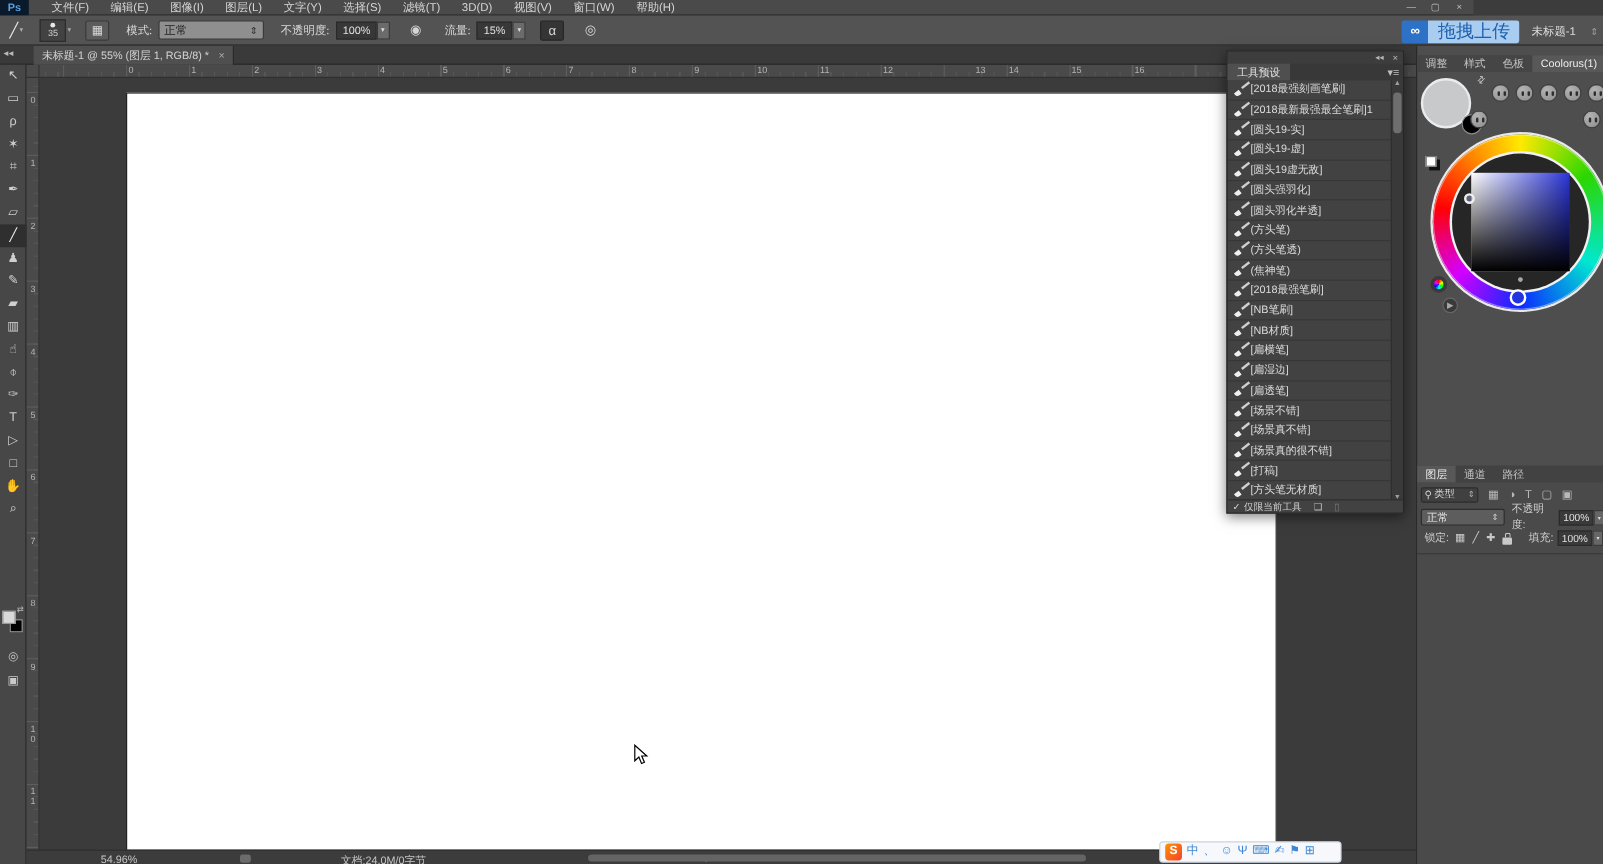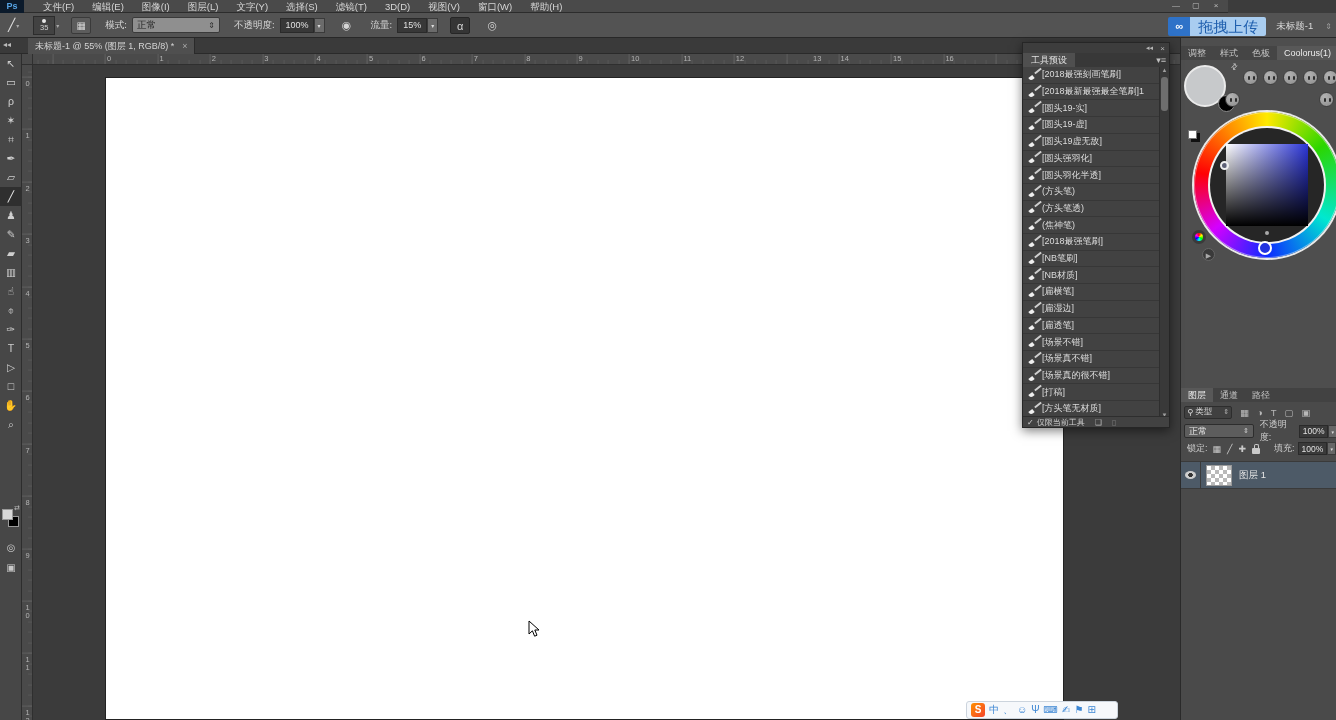--- a/index.html
+++ b/index.html
@@ -373,20 +373,27 @@
         <span class="rlbl" style="top: 536px;">10</span>
         <span class="rlbl" style="top: 588.4px;">11</span>
         <span class="rlbl" style="top: 640.8px;">12</span>
       </div>
     <div id="canvas"></div>
     <div id="pointer-cursor">
       <svg width="13" height="19" viewBox="0 0 13 19">
         <path d="M1 1 L1 14 L4.4 10.8 L6.6 16.2 L9 15.2 L6.8 10 L11 10 Z" fill="#ffffff" stroke="#000000" stroke-width="1"></path>
       </svg>
     </div>
+    <div id="bottomstrip">
+      <span id="status-zoom">54.96%</span>
+      <span id="status-icon"></span>
+      <span id="status-docinfo">文档:24.0M/0字节</span>
+      <span id="status-caret">▸</span>
+      <div id="hscroll-thumb"></div>
+    </div>
   </div>
 
   <div id="presets">
     <div id="presets-drag">
       <span id="presets-collapse">◂◂</span>
       <span id="presets-close">×</span>
     </div>
     <div id="presets-tabrow">
       <span id="presets-tab">工具预设</span>
       <span id="presets-menu-icon">▾≡</span>
@@ -565,28 +572,20 @@
             <span class="lockic">╱</span>
             <span class="lockic">✚</span>
             <span class="lockic css-lock"></span>
           </div>
         <span class="sm-label" style="margin-left:14px">填充:</span>
         <div class="sm-field">100%</div>
         <div class="sm-btn">▾</div>
       </div>
       <div id="layer-list">
 
-      <div class="layer-row selected">
-            <span class="eyebox">
-              <span class="eye"></span>
-            </span>
-            <span class="layer-thumb checker"></span>
-            <span class="layer-name">图层 1</span>
-
-          </div>
         </div>
     </div>
   </div>
 
   <div id="imebar">
 
   <span class="ime-icon logo">S</span>
       <span class="ime-icon">中</span>
       <span class="ime-icon">、</span>
       <span class="ime-icon">☺</span>

